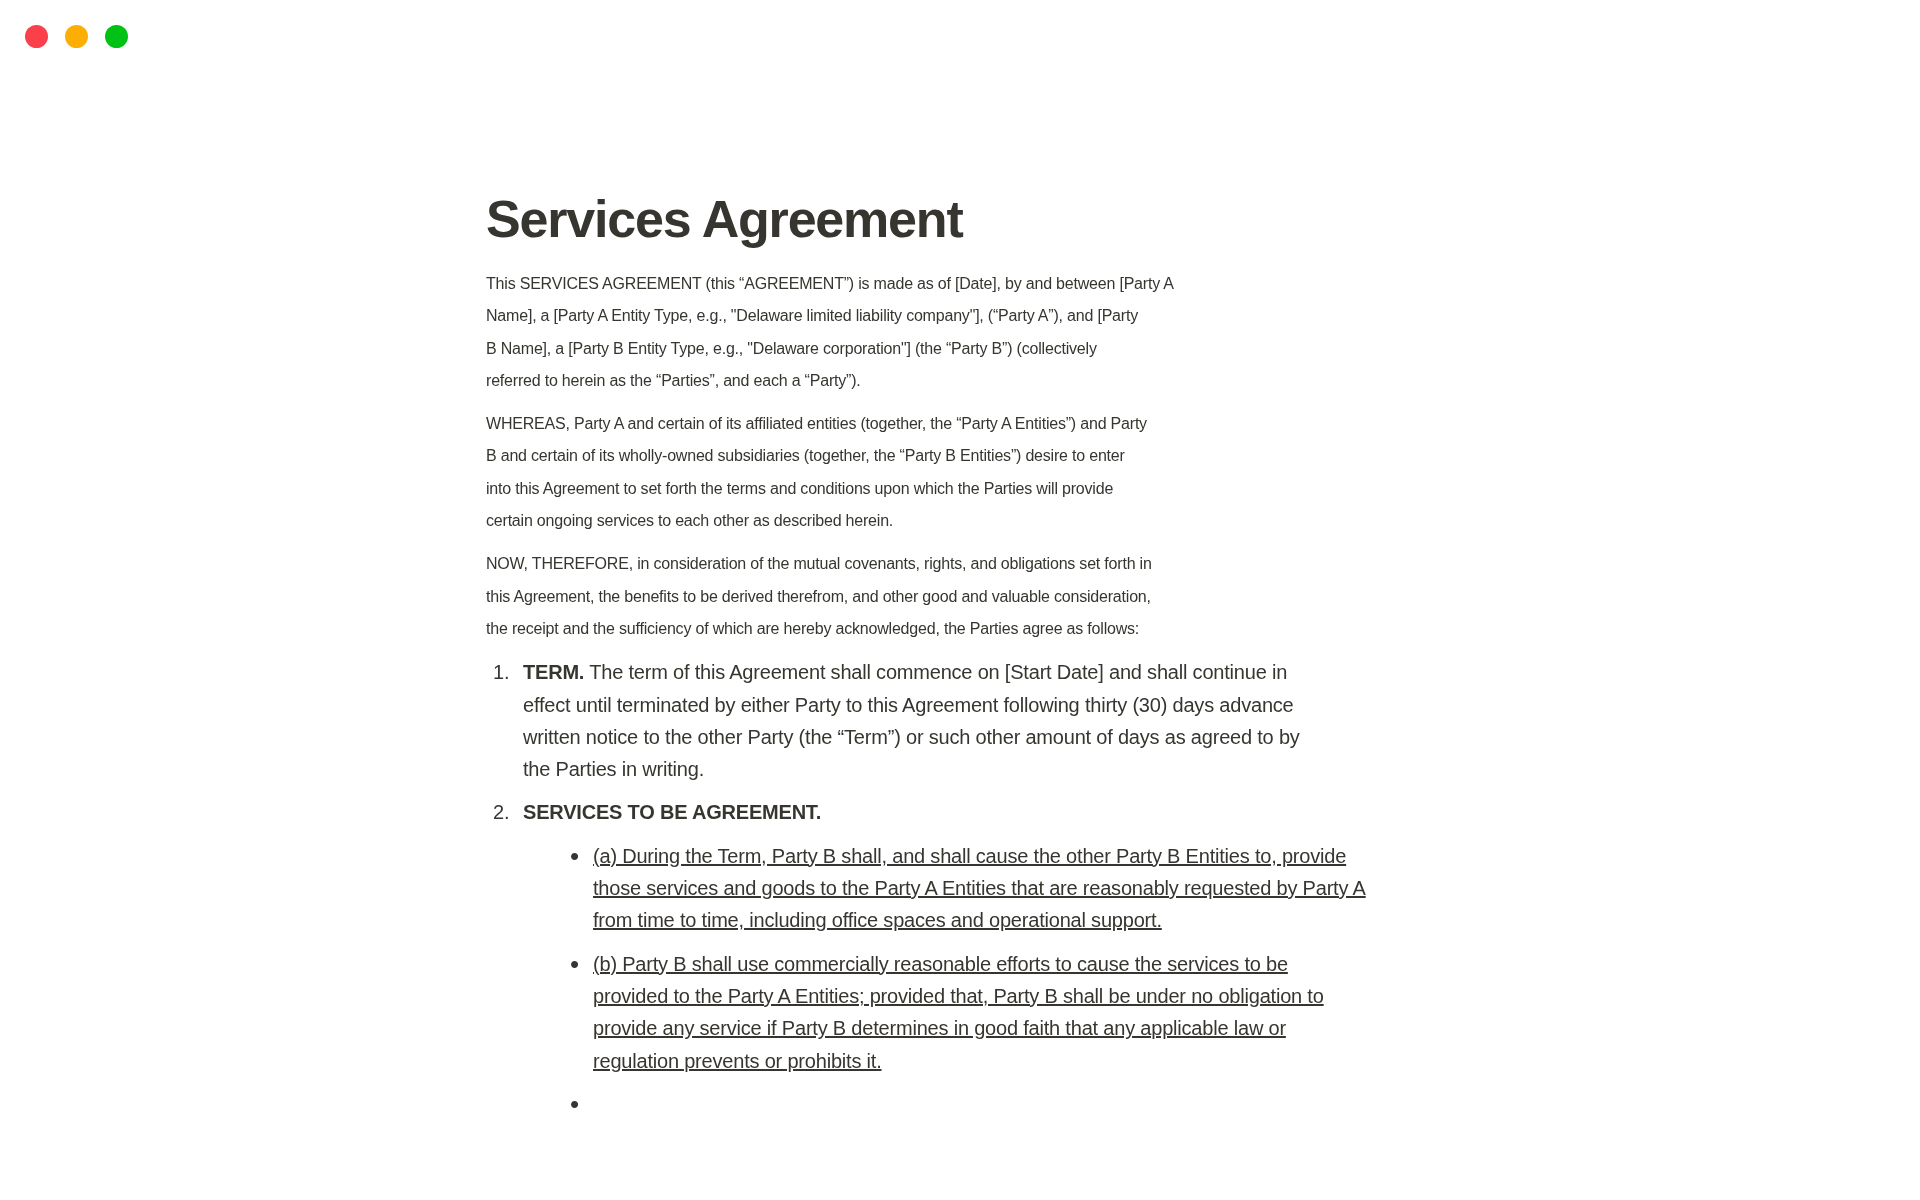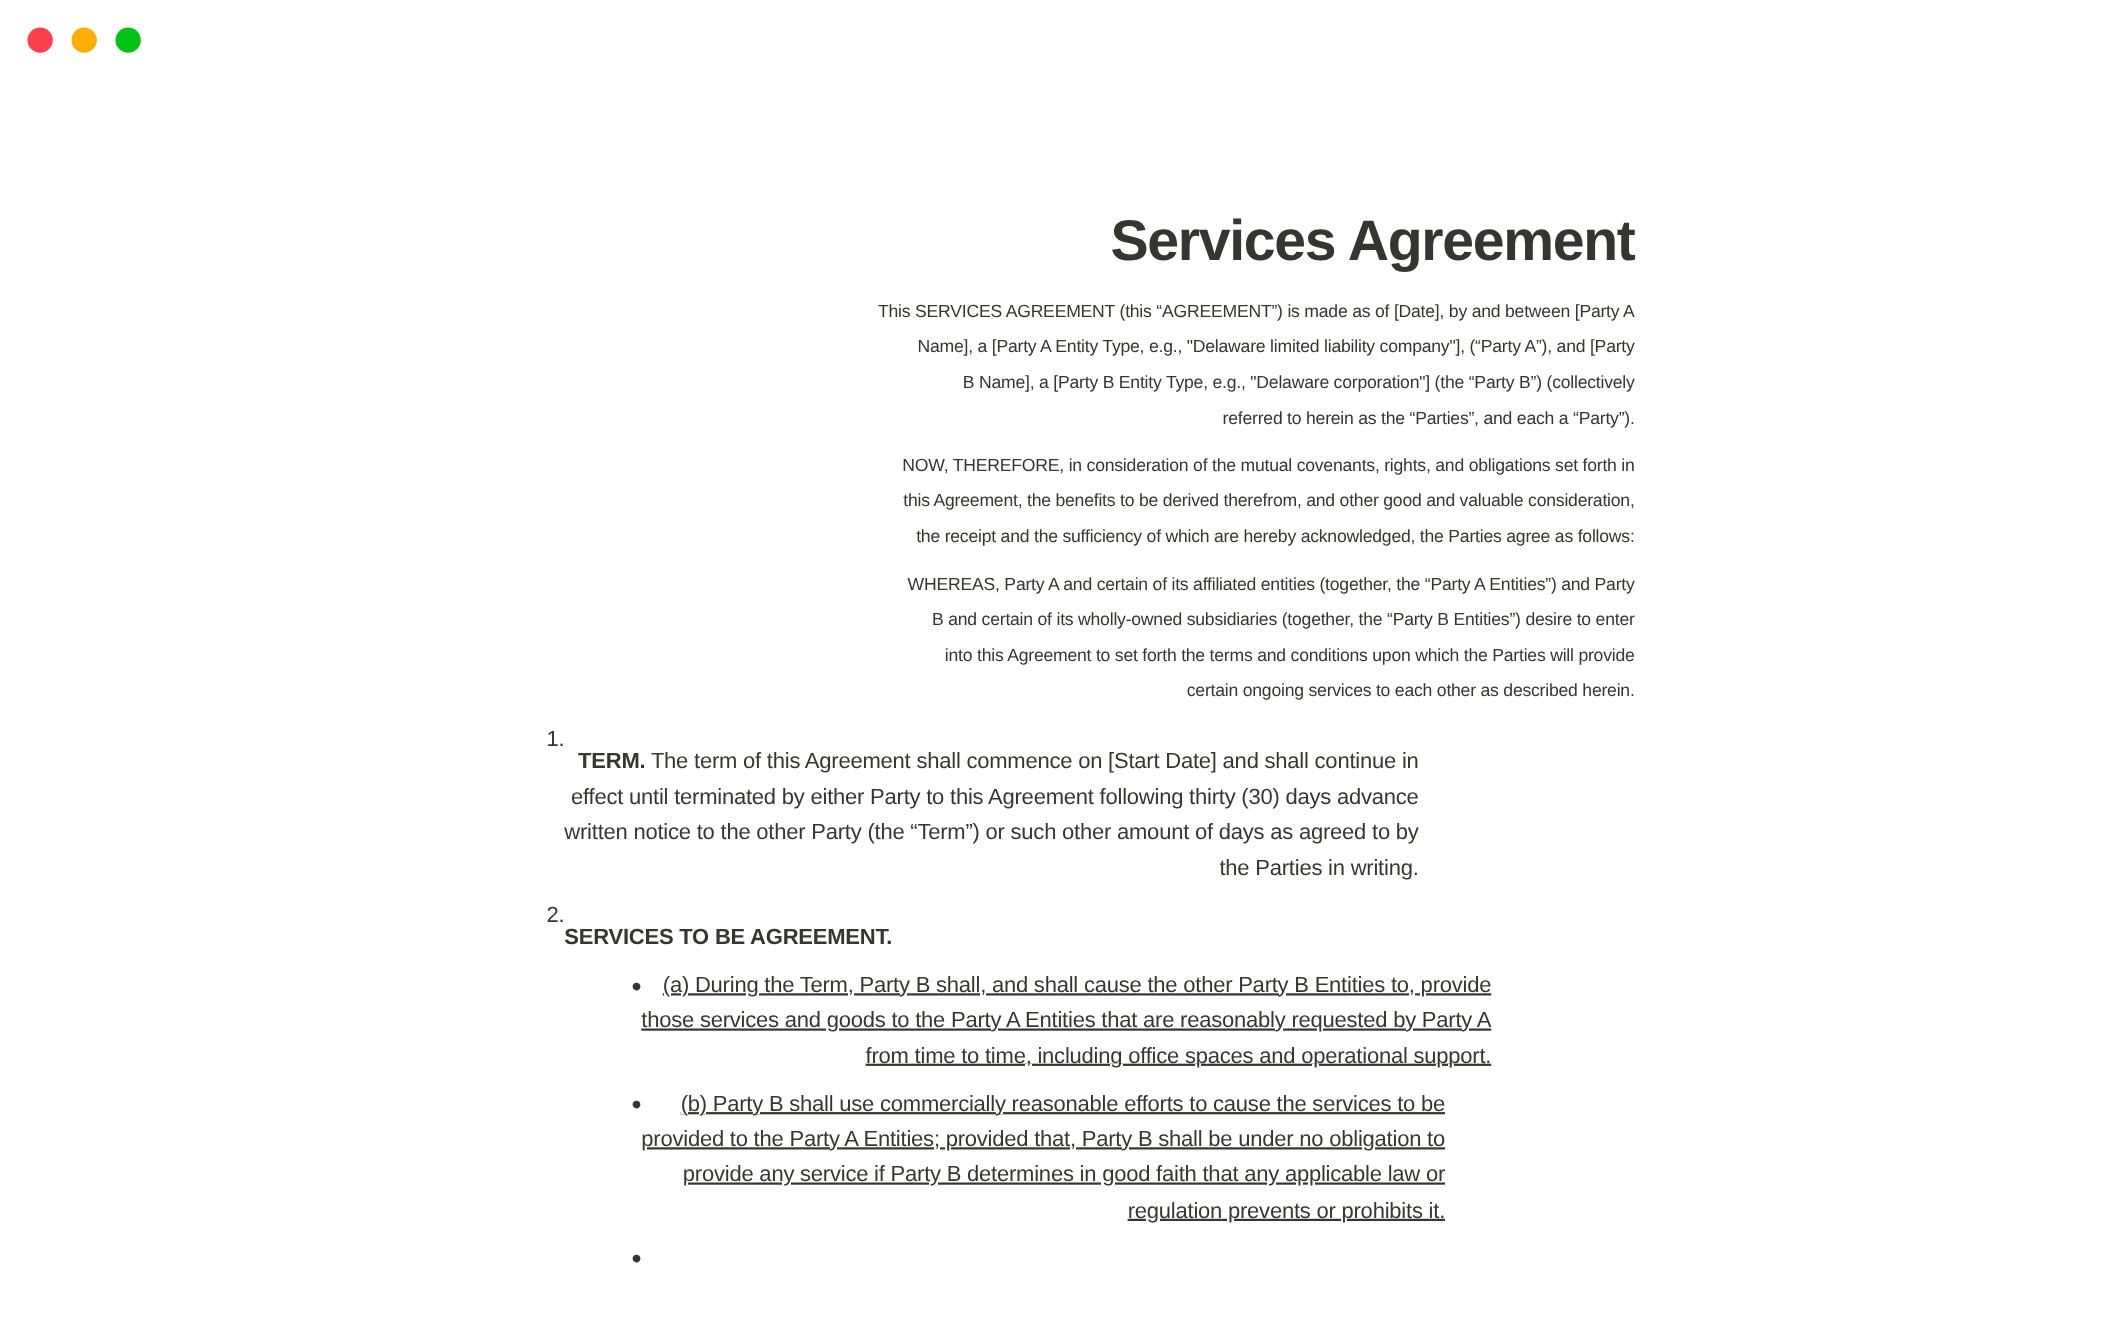--- a/index.html
+++ b/index.html
@@ -29,24 +29,23 @@
     height: 23px;
     border-radius: 50%;
   }
   .light.red    { background: #fb404b; }
   .light.yellow { background: #fdae05; }
   .light.green  { background: #00c215; }
 
   
   .page {
     position: absolute;
-    left: 476px;
+    left: 486px;
     top: 0;
     width: 1010px;
-    text-align: right;
   }
   .doc-title {
     font-size: 52px;
     line-height: 65px;
     font-weight: 700;
     letter-spacing: -1.2px;
     margin: 187px 0 16px 0;
     color: #37352f;
   }
   .para {
@@ -63,21 +62,20 @@
     line-height: 32.3px;
     letter-spacing: -0.2px;
     margin: 11px 0;
   }
   .num-item .num {
     flex: 0 0 30px;
     margin-left: 7px;
   }
   .num-item .body {
     white-space: pre-line;
-    margin-top: 20px;
   }
   .lead {
     font-weight: 700;
   }
   .bullet-item {
     display: flex;
     align-items: flex-start;
     font-size: 20px;
     line-height: 32.3px;
     letter-spacing: -0.2px;
@@ -103,27 +101,27 @@
   <span class="light green"></span>
 </div>
 
 <main class="page">
   <h1 class="doc-title">Services Agreement</h1>
 
   <p class="para">This SERVICES AGREEMENT (this “AGREEMENT”) is made as of [Date], by and between [Party A
 Name], a [Party A Entity Type, e.g., "Delaware limited liability company"], (“Party A”), and [Party
 B Name], a [Party B Entity Type, e.g., "Delaware corporation"] (the “Party B”) (collectively
 referred to herein as the “Parties”, and each a “Party”).</p>
-  <p class="para">NOW, THEREFORE, in consideration of the mutual covenants, rights, and obligations set forth in
-this Agreement, the benefits to be derived therefrom, and other good and valuable consideration,
-the receipt and the sufficiency of which are hereby acknowledged, the Parties agree as follows:</p>
   <p class="para">WHEREAS, Party A and certain of its affiliated entities (together, the “Party A Entities”) and Party
 B and certain of its wholly-owned subsidiaries (together, the “Party B Entities”) desire to enter
 into this Agreement to set forth the terms and conditions upon which the Parties will provide
 certain ongoing services to each other as described herein.</p>
+  <p class="para">NOW, THEREFORE, in consideration of the mutual covenants, rights, and obligations set forth in
+this Agreement, the benefits to be derived therefrom, and other good and valuable consideration,
+the receipt and the sufficiency of which are hereby acknowledged, the Parties agree as follows:</p>
 
   <div class="num-item">
     <span class="num">1.</span>
     <span class="body"><b class="lead">TERM.</b><span> The term of this Agreement shall commence on [Start Date] and shall continue in
 effect until terminated by either Party to this Agreement following thirty (30) days advance
 written notice to the other Party (the “Term”) or such other amount of days as agreed to by
 the Parties in writing.</span></span>
   </div>
 
   <div class="num-item">

